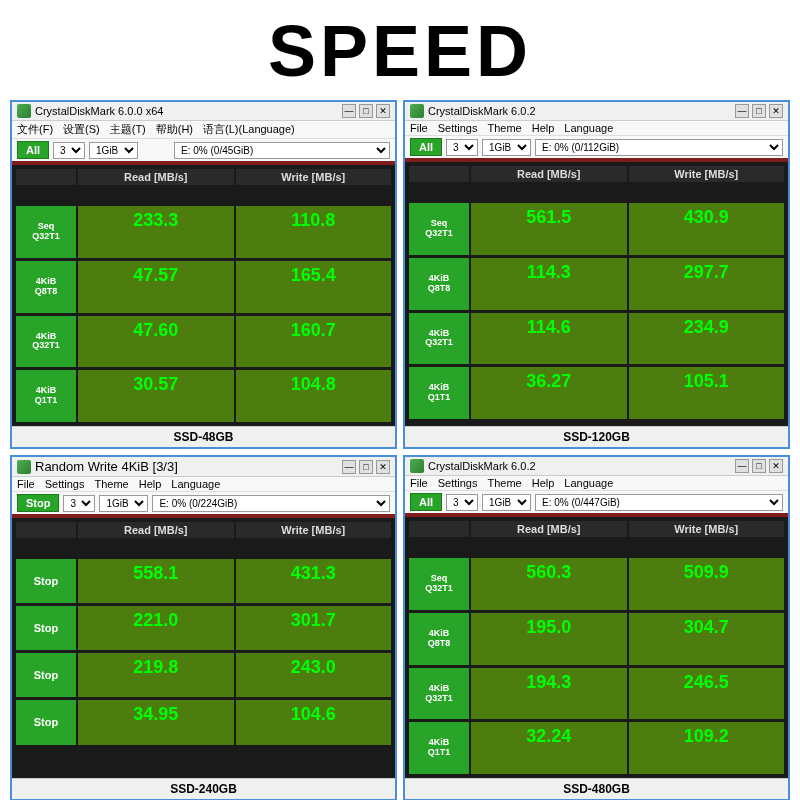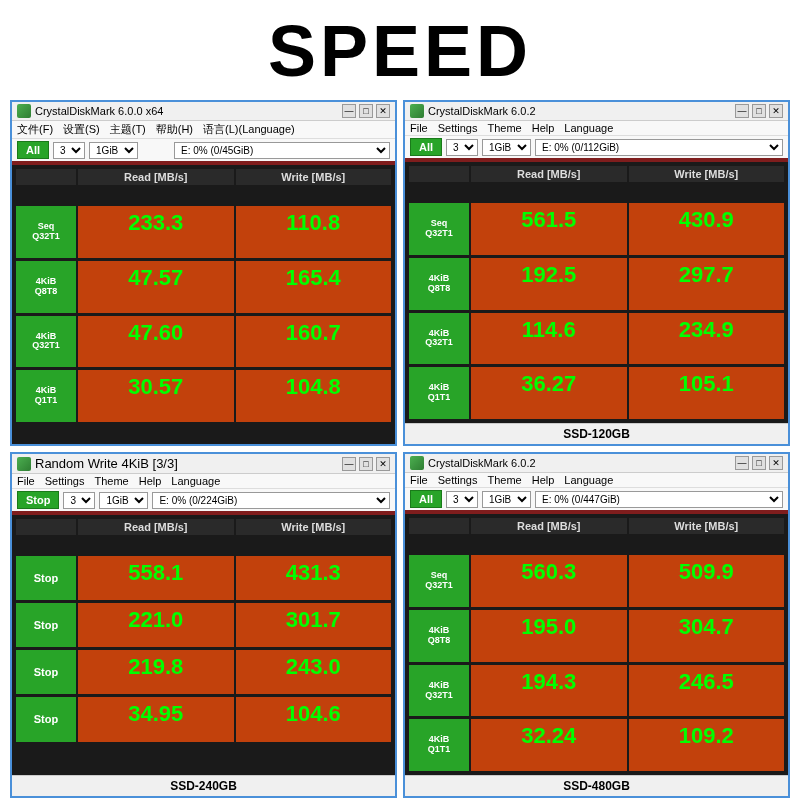--- a/index.html
+++ b/index.html
@@ -127,23 +127,23 @@
       justify-content: center;
       text-align: center;
       padding: 16px;
       line-height: 1.1;
       cursor: pointer;
     }
     .row-label.stop-btn {
       font-size: 11px;
     }
     .row-value {
-      background: #c2410c;
+      background: #4d7c0f;
       color: #00ff00;
-      font-size: 22px;
+      font-size: 18px;
       font-weight: bold;
       text-align: center;
       padding: 4px 2px;
       font-family: 'Arial', sans-serif;
     }
     .panel-footer {
       background: #f0f0f0;
       border-top: 1px solid #ccc;
       text-align: center;
       font-size: 12px;
@@ -209,20 +209,21 @@
           <div class="row-value">47.60</div>
           <div class="row-value">160.7</div>
         </div>
         <div class="bench-row">
           <div class="row-label" style="white-space: pre;">4KiB
 Q1T1</div>
           <div class="row-value">30.57</div>
           <div class="row-value">104.8</div>
         </div>
       </div>
+      <div class="panel-footer">SSD-48GB</div>
     </div>
     <div class="disk-panel">
       <div class="panel-titlebar">
         <div class="titlebar-left">
           <span class="titlebar-icon"></span>
           <span style="font-size: 11px;">CrystalDiskMark 6.0.2</span>
         </div>
         <div class="titlebar-controls">
           <div class="titlebar-btn">—</div>
           <div class="titlebar-btn">□</div>
@@ -250,21 +251,21 @@
         </div>
         <div class="bench-row">
           <div class="row-label" style="white-space: pre;">Seq
 Q32T1</div>
           <div class="row-value">561.5</div>
           <div class="row-value">430.9</div>
         </div>
         <div class="bench-row">
           <div class="row-label" style="white-space: pre;">4KiB
 Q8T8</div>
-          <div class="row-value">192.5</div>
+          <div class="row-value">114.3</div>
           <div class="row-value">297.7</div>
         </div>
         <div class="bench-row">
           <div class="row-label" style="white-space: pre;">4KiB
 Q32T1</div>
           <div class="row-value">114.6</div>
           <div class="row-value">234.9</div>
         </div>
         <div class="bench-row">
           <div class="row-label" style="white-space: pre;">4KiB

